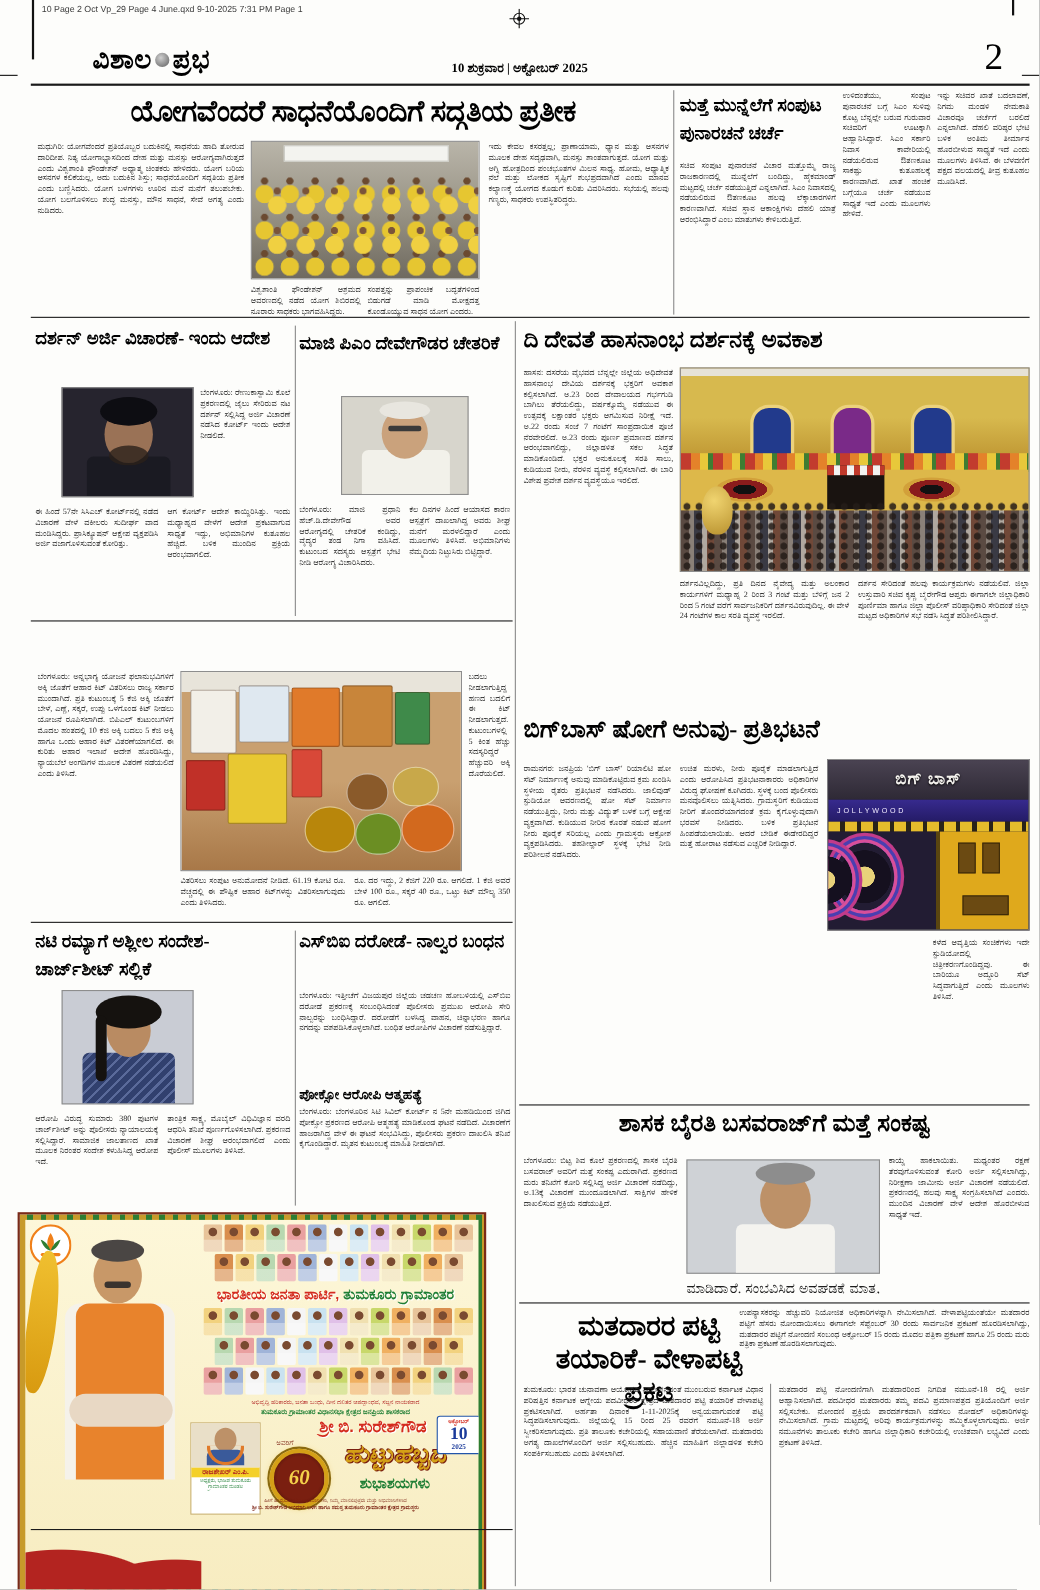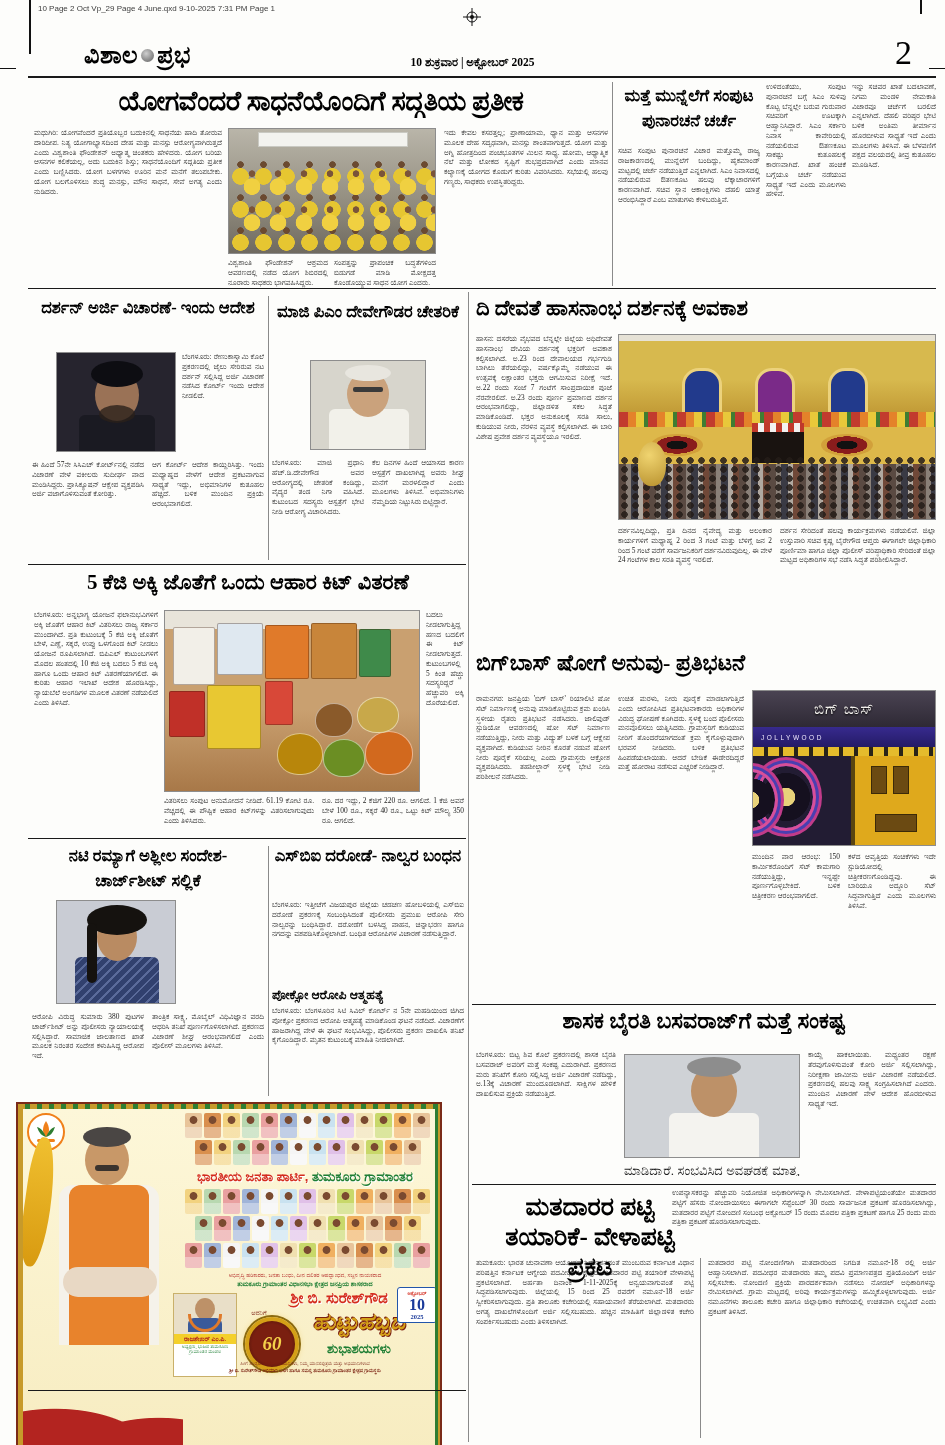--- a/index.html
+++ b/index.html
@@ -1,36 +1,36 @@
 <!DOCTYPE html>
 <html><head>
 <meta charset="utf-8">
 <style>
   html,body{margin:0;padding:0;background:#9a9a9a}
   .sheet{position:relative;width:945px;height:1445px;background:#fdfdfb;font-family:"Liberation Serif",serif;color:#111;overflow:hidden;margin:0 auto}
   .abs{position:absolute}
   .col{position:absolute;overflow:hidden;font-size:7.4px;line-height:1.32;text-align:justify;color:#1d1d1d;word-break:break-word}
   .h-xl{position:absolute;font-size:27px;font-weight:bold;text-align:center;line-height:1.15;color:#000;letter-spacing:-.5px}
   .h-lg{position:absolute;font-size:21px;font-weight:bold;text-align:center;line-height:1.2;color:#000}
-  .h-md{position:absolute;font-size:16.5px;font-weight:bold;text-align:center;line-height:1.5;color:#000}
+  .h-md{position:absolute;font-size:16.5px;font-weight:bold;text-align:left;line-height:1.5;color:#000}
   .h-sm{position:absolute;font-size:12.5px;font-weight:bold;color:#000}
   .vline{position:absolute;width:1px;background:#8a8a8a}
   .hline{position:absolute;height:1px;background:#1a1a1a}
   .photo{position:absolute;overflow:hidden;border:1px solid #8d8d8d;box-sizing:border-box}
   .slug{position:absolute;font-family:"Liberation Sans",sans-serif;font-size:8px;color:#3c3c3c;white-space:nowrap}
   .mast-title{position:absolute;font-size:24px;font-weight:bold;color:#000;letter-spacing:.5px}
   .mast-emblem{display:inline-block;width:13px;height:13px;border-radius:50%;background:radial-gradient(circle at 40% 35%,#cfcfcf,#5c5c5c);vertical-align:middle;margin:0 3px 4px}
   .edition{position:absolute;left:0;right:0;text-align:center;font-size:11.5px;font-weight:bold;color:#000}
   .pagenum{position:absolute;font-size:34px;color:#000}
   
   .face{position:absolute;border-radius:50%}
   .torso{position:absolute;border-radius:6px 6px 0 0}
   
   .bb-top{position:absolute;left:0;top:0;right:0;height:36px;background:linear-gradient(180deg,#4a4352,#2e2935);display:flex;align-items:center;justify-content:center}
-  .bb-sign{color:#f4f2ee;font-weight:normal;font-size:15px;letter-spacing:1px;text-shadow:0 1px 2px #000}
+  .bb-sign{color:#f4f2ee;font-weight:bold;font-size:15px;letter-spacing:1px;text-shadow:0 1px 2px #000}
   .bb-band{position:absolute;left:0;top:36px;right:0;height:20px;background:linear-gradient(180deg,#372a8e,#241b66);color:#efe8ff;font-family:"Liberation Sans",sans-serif;font-size:6.5px;letter-spacing:2.5px;display:flex;align-items:center;padding-left:8px}
   .bb-awning{position:absolute;left:0;top:56px;right:0;height:9px;background:repeating-linear-gradient(90deg,#e5bc2c 0 11px,#2a2418 11px 15px)}
   .bb-lower{position:absolute;left:0;top:65px;right:0;bottom:0;background:linear-gradient(90deg,#221c33 0 54%,#5a4510 54% 56%,#dfa91c 56% 100%)}
   .bb-ring{position:absolute;border-radius:50%;background:radial-gradient(circle,#e8d27a 0 22%,#15101f 23% 58%,transparent 59%);box-shadow:0 0 0 3px #d84f9a,0 0 0 6px #4a3fb0,0 0 0 9px #c13b8a}
   .bb-win{position:absolute;background:#6b4a12;border:1px solid #3c2a08}
   
   .t-gold{position:absolute;left:0;top:0;right:0;height:44%;background:linear-gradient(180deg,#e6e2d6 0 8%,#d7b94e 8% 55%,#c09834 100%)}
   .t-arch{position:absolute;top:18%;width:34px;height:44px;border-radius:17px 17px 0 0;border:3px solid #ecd27c}
   .t-garland{position:absolute;left:0;right:0;top:42%;height:17px;background:repeating-linear-gradient(90deg,#c23b2e 0 9px,#e4822a 9px 17px,#e8c83a 17px 25px,#3f7d32 25px 29px)}
   .t-wall{position:absolute;left:0;right:0;top:50%;height:21%;background:#ddb84a}
@@ -159,21 +159,20 @@
       <div class="t-heads"></div>
       <div class="t-kalasha"></div>
     </div>
     <div class="col" style="left:146px;top:234px;width:154px;height:108px">ದರ್ಶನವಿಲ್ಲದಿದ್ದು, ಪ್ರತಿ ದಿನದ ನೈವೇದ್ಯ ಮತ್ತು ಅಲಂಕಾರ ಕಾರ್ಯಗಳಿಗೆ ಮಧ್ಯಾಹ್ನ 2 ರಿಂದ 3 ಗಂಟೆ ಮತ್ತು ಬೆಳಿಗ್ಗೆ ಜನ 2 ರಿಂದ 5 ಗಂಟೆ ವರೆಗೆ ಸಾರ್ವಜನಿಕರಿಗೆ ದರ್ಶನವಿರುವುದಿಲ್ಲ. ಈ ವೇಳೆ 24 ಗಂಟೆಗಳ ಕಾಲ ಸರತಿ ವ್ಯವಸ್ಥೆ ಇರಲಿದೆ.</div>
     <div class="col" style="left:308px;top:234px;width:156px;height:108px">ದರ್ಶನ ಸೇರಿದಂತೆ ಹಲವು ಕಾರ್ಯಕ್ರಮಗಳು ನಡೆಯಲಿವೆ. ಜಿಲ್ಲಾ ಉಸ್ತುವಾರಿ ಸಚಿವ ಕೃಷ್ಣ ಬೈರೇಗೌಡ ಆಪ್ತರು ಈಗಾಗಲೇ ಜಿಲ್ಲಾಧಿಕಾರಿ ಪೂರ್ಣಿಮಾ ಹಾಗೂ ಜಿಲ್ಲಾ ಪೊಲೀಸ್ ವರಿಷ್ಠಾಧಿಕಾರಿ ಸೇರಿದಂತೆ ಜಿಲ್ಲಾ ಮಟ್ಟದ ಅಧಿಕಾರಿಗಳ ಸಭೆ ನಡೆಸಿ ಸಿದ್ಧತೆ ಪರಿಶೀಲಿಸಿದ್ದಾರೆ.</div>
   </div>
 
   <div class="hline" style="left:28px;top:564px;width:438px"></div>
 
   <div class="abs" style="left:32px;top:566px;width:432px;height:270px">
-    <div class="h-lg" style="left:0;top:4px;width:432px">5 ಕೆಜಿ ಅಕ್ಕಿ ಜೊತೆಗೆ ಒಂದು ಆಹಾರ ಕಿಟ್ ವಿತರಣೆ</div>
     <div class="col" style="left:2px;top:44px;width:124px;height:224px">ಬೆಂಗಳೂರು: ಅನ್ನಭಾಗ್ಯ ಯೋಜನೆ ಫಲಾನುಭವಿಗಳಿಗೆ ಅಕ್ಕಿ ಜೊತೆಗೆ ಆಹಾರ ಕಿಟ್ ವಿತರಿಸಲು ರಾಜ್ಯ ಸರ್ಕಾರ ಮುಂದಾಗಿದೆ. ಪ್ರತಿ ಕುಟುಂಬಕ್ಕೆ 5 ಕೆಜಿ ಅಕ್ಕಿ ಜೊತೆಗೆ ಬೇಳೆ, ಎಣ್ಣೆ, ಸಕ್ಕರೆ, ಉಪ್ಪು ಒಳಗೊಂಡ ಕಿಟ್ ನೀಡಲು ಯೋಜನೆ ರೂಪಿಸಲಾಗಿದೆ. ಬಿಪಿಎಲ್ ಕುಟುಂಬಗಳಿಗೆ ಮೊದಲ ಹಂತದಲ್ಲಿ 10 ಕೆಜಿ ಅಕ್ಕಿ ಬದಲು 5 ಕೆಜಿ ಅಕ್ಕಿ ಹಾಗೂ ಒಂದು ಆಹಾರ ಕಿಟ್ ವಿತರಣೆಯಾಗಲಿದೆ. ಈ ಕುರಿತು ಆಹಾರ ಇಲಾಖೆ ಆದೇಶ ಹೊರಡಿಸಿದ್ದು, ನ್ಯಾಯಬೆಲೆ ಅಂಗಡಿಗಳ ಮೂಲಕ ವಿತರಣೆ ನಡೆಯಲಿದೆ ಎಂದು ತಿಳಿಸಿದೆ.</div>
     <div class="photo" style="left:132px;top:44px;width:256px;height:182px">
       <div class="f-bg"></div>
       <div class="pk" style="left:8px;top:16px;width:40px;height:56px;background:#f2efe8"></div>
       <div class="pk" style="left:52px;top:12px;width:44px;height:50px;background:#dfe8f0"></div>
       <div class="pk" style="left:100px;top:14px;width:42px;height:52px;background:#e07a2a"></div>
       <div class="pk" style="left:146px;top:12px;width:44px;height:54px;background:#c8853a"></div>
       <div class="pk" style="left:194px;top:18px;width:30px;height:46px;background:#3f8a4a"></div>
       <div class="pk" style="left:4px;top:80px;width:34px;height:44px;background:#c03028"></div>
       <div class="pk" style="left:42px;top:74px;width:52px;height:62px;background:#e8c832"></div>
@@ -225,21 +224,20 @@
         </div>
       <div class="bb-awning"></div>
       <div class="bb-lower">
         <div class="bb-ring" style="left:6px;top:10px;width:54px;height:62px"></div>
         <div class="bb-ring" style="left:-26px;top:16px;width:48px;height:56px"></div>
         <div class="bb-win" style="left:118px;top:10px;width:14px;height:26px"></div>
         <div class="bb-win" style="left:140px;top:10px;width:14px;height:26px"></div>
         <div class="bb-win" style="left:122px;top:58px;width:40px;height:16px"></div>
       </div>
     </div>
-    <div class="col" style="left:280px;top:206px;width:88px;height:146px">ಮುಂದಿನ ವಾರ ಆರಂಭ: 150 ಕಾರ್ಮಿಕರೊಂದಿಗೆ ಸೆಟ್ ಕಾಮಗಾರಿ ನಡೆಯುತ್ತಿದ್ದು, ಇನ್ನಷ್ಟೇ ಪೂರ್ಣಗೊಳ್ಳಬೇಕಿದೆ. ಬಳಿಕ ಚಿತ್ರೀಕರಣ ಆರಂಭವಾಗಲಿದೆ.</div>
     <div class="col" style="left:376px;top:206px;width:88px;height:146px">ಕಳೆದ ಆವೃತ್ತಿಯ ಸಂಚಿಕೆಗಳು ಇದೇ ಸ್ಟುಡಿಯೋದಲ್ಲಿ ಚಿತ್ರೀಕರಣಗೊಂಡಿದ್ದವು. ಈ ಬಾರಿಯೂ ಅದ್ಧೂರಿ ಸೆಟ್ ಸಿದ್ಧವಾಗುತ್ತಿದೆ ಎಂದು ಮೂಲಗಳು ತಿಳಿಸಿವೆ.</div>
   </div>
 
   <div class="hline" style="left:472px;top:1004px;width:464px"></div>
 
   <div class="abs" style="left:472px;top:1006px;width:464px;height:176px">
     <div class="h-lg" style="left:0;top:2px;width:464px;font-size:22px">ಶಾಸಕ ಬೈರತಿ ಬಸವರಾಜ್‌ಗೆ ಮತ್ತೆ ಸಂಕಷ್ಟ</div>
     <div class="col" style="left:4px;top:44px;width:140px;height:128px">ಬೆಂಗಳೂರು: ಬಿಟ್ಟ ಶಿವ ಕೊಲೆ ಪ್ರಕರಣದಲ್ಲಿ ಶಾಸಕ ಬೈರತಿ ಬಸವರಾಜ್ ಅವರಿಗೆ ಮತ್ತೆ ಸಂಕಷ್ಟ ಎದುರಾಗಿದೆ. ಪ್ರಕರಣದ ಮರು ತನಿಖೆಗೆ ಕೋರಿ ಸಲ್ಲಿಸಿದ್ದ ಅರ್ಜಿ ವಿಚಾರಣೆ ನಡೆದಿದ್ದು, ಅ.13ಕ್ಕೆ ವಿಚಾರಣೆ ಮುಂದೂಡಲಾಗಿದೆ. ಸಾಕ್ಷಿಗಳ ಹೇಳಿಕೆ ದಾಖಲಿಸುವ ಪ್ರಕ್ರಿಯೆ ನಡೆಯುತ್ತಿದೆ.</div>
     <div class="photo" style="left:152px;top:48px;width:176px;height:104px;background:#cfd2d6">
       <div class="torso" style="left:44px;top:58px;width:90px;height:46px;background:#f4f3ef"></div>

